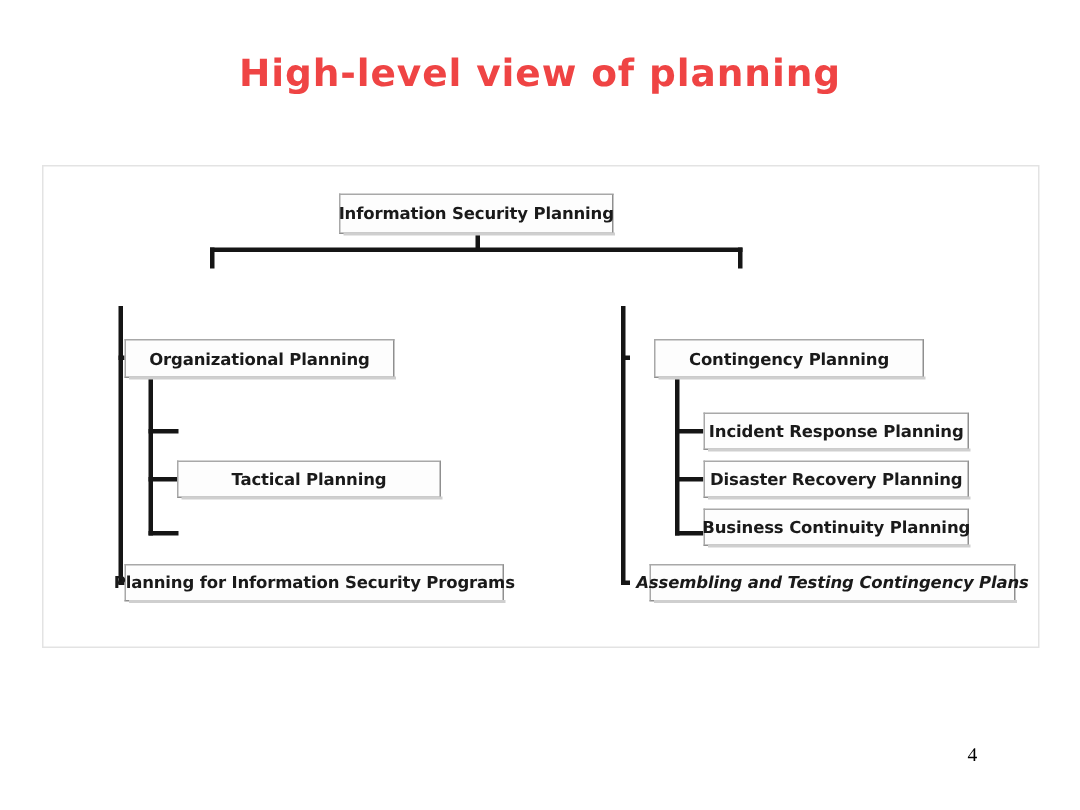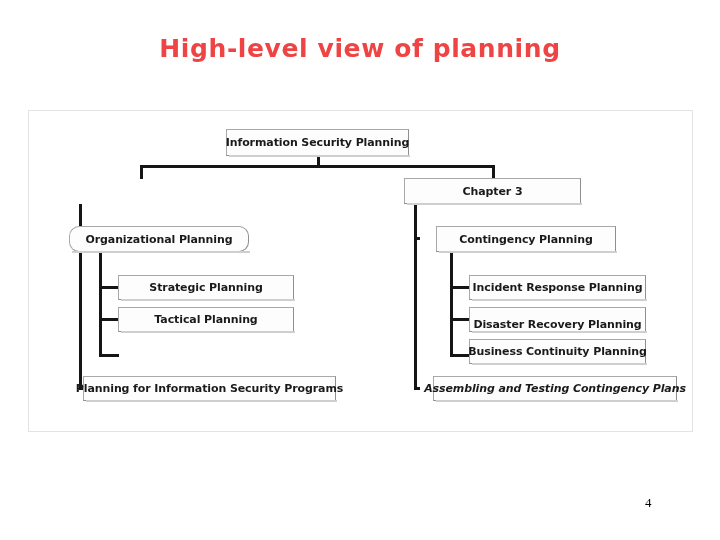--- a/index.html
+++ b/index.html
@@ -116,50 +116,44 @@
     <div class="conn" style="left:421px; top:141px; width:3px; height:105px;"></div>
     <div class="conn" style="left:421px; top:175px; width:19px; height:3px;"></div>
     <div class="conn" style="left:421px; top:207px; width:19px; height:3px;"></div>
     <div class="conn" style="left:421px; top:243px; width:19px; height:3px;"></div>
 
     <div class="node" style="left:197px; top:18px; width:183px; height:27px;">
       <span>Information Security Planning</span>
     </div>
 
 
-    <div class="node" style="left:40px; top:115px; width:180px; height:26px;border-radius:10px;">
+    <div class="node" style="left:54px; top:115px; width:180px; height:26px;">
       <span>Organizational Planning</span>
     </div>
 
-    <div class="node" style="left:89px; top:164px; width:176px; height:25px;">
-      <span>Strategic Planning</span>
-    </div>
 
     <div class="node" style="left:89px; top:196px; width:176px; height:25px;">
       <span>Tactical Planning</span>
     </div>
 
 
     <div class="node" style="left:54px; top:265px; width:253px; height:25px;">
       <span>Planning for Information Security Programs</span>
     </div>
 
-    <div class="node" style="left:375px; top:67px; width:177px; height:26px;">
-      <span>Chapter 3</span>
-    </div>
 
     <div class="node" style="left:407px; top:115px; width:180px; height:26px;">
       <span>Contingency Planning</span>
     </div>
 
     <div class="node" style="left:440px; top:164px; width:177px; height:25px;">
       <span>Incident Response Planning</span>
     </div>
 
-    <div class="node" style="left:440px; top:196px; width:177px; height:25px;align-items:flex-end;">
+    <div class="node" style="left:440px; top:196px; width:177px; height:25px;">
       <span>Disaster Recovery Planning</span>
     </div>
 
     <div class="node" style="left:440px; top:228px; width:177px; height:25px;">
       <span>Business Continuity Planning</span>
     </div>
 
     <div class="node" style="left:404px; top:265px; width:244px; height:25px;font-style:italic;">
       <span>Assembling and Testing Contingency Plans</span>
     </div>

